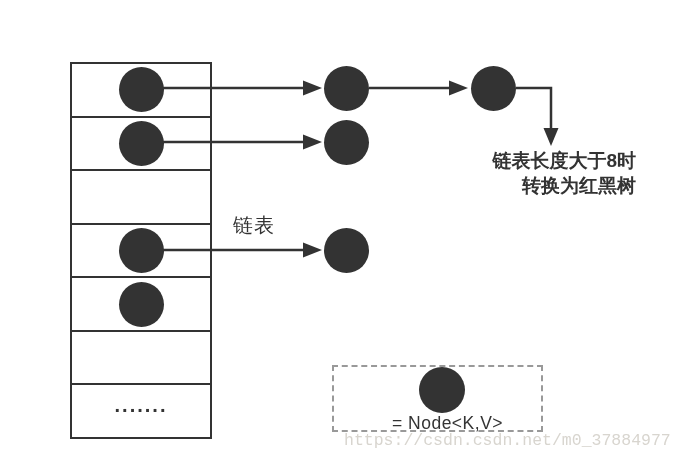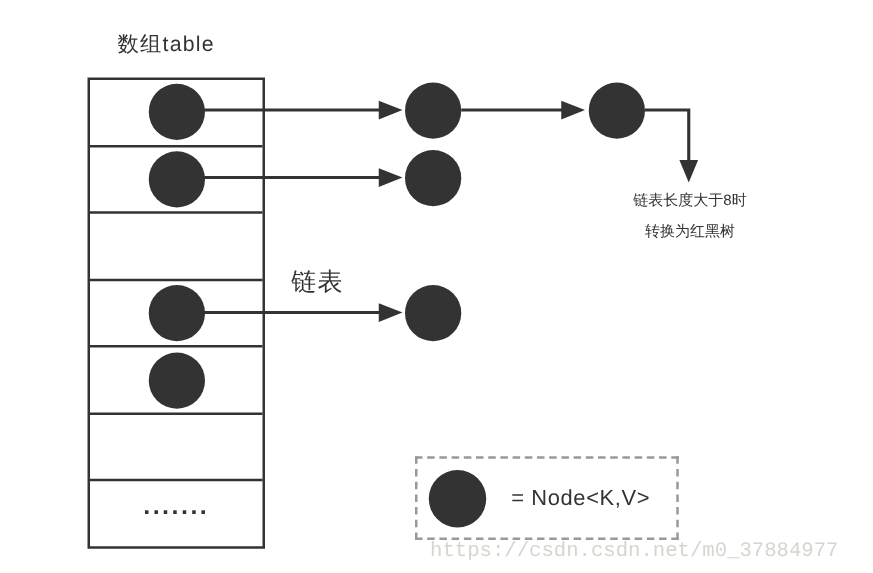--- a/index.html
+++ b/index.html
@@ -26,42 +26,41 @@
     width:45px;height:45px;border-radius:50%;background:#333;
     flex:none;
   }
   .float-node{width:45px;height:45px;border-radius:50%;background:#333;}
   .dots{
     font-size:20px;font-weight:bold;letter-spacing:2px;color:#333;
     transform:translateY(-6px);
   }
   .linked-list-label{left:233px;top:212px;font-size:20px;font-weight:500;letter-spacing:1px;}
   .treeify-note{
-    left:468px;top:148px;width:168px;text-align:center;
-    font-size:12px;line-height:25px;font-weight:400;
+    left:468px;top:148px;width:168px;text-align:right;
+    font-size:19px;line-height:25px;font-weight:700;
   }
   
   .legend-box{
     left:332px;top:365px;width:211px;height:67px;box-sizing:border-box;
-    border:2px dashed #999;display:flex;align-items:center;background:transparent;
+    border:2px dashed #999;display:flex;align-items:center;background:transparent;flex-direction:column;
   }
   .legend-circle{width:46px;height:46px;border-radius:50%;background:#333;margin-left:9px;flex:none;}
   .legend-text{margin-left:20px;font-size:17.5px;font-weight:500;letter-spacing:0.5px;}
   .watermark{
     left:344px;top:431px;font-family:"Liberation Mono","DejaVu Sans Mono",monospace;
     font-size:16.5px;color:#d8d5cf;white-space:nowrap;
   }
   svg.overlay{position:absolute;left:0;top:0;pointer-events:none;}
 </style>
 </head>
 <body>
 
 <div class="canvas">
 
-  <div class="abs diagram-title">数组table</div>
 
   <div class="abs array-table">
     <div class="array-cell">
       <div class="node-circle"></div>
     </div>
     <div class="array-cell">
       <div class="node-circle"></div>
     </div>
     <div class="array-cell"></div>
     <div class="array-cell">

